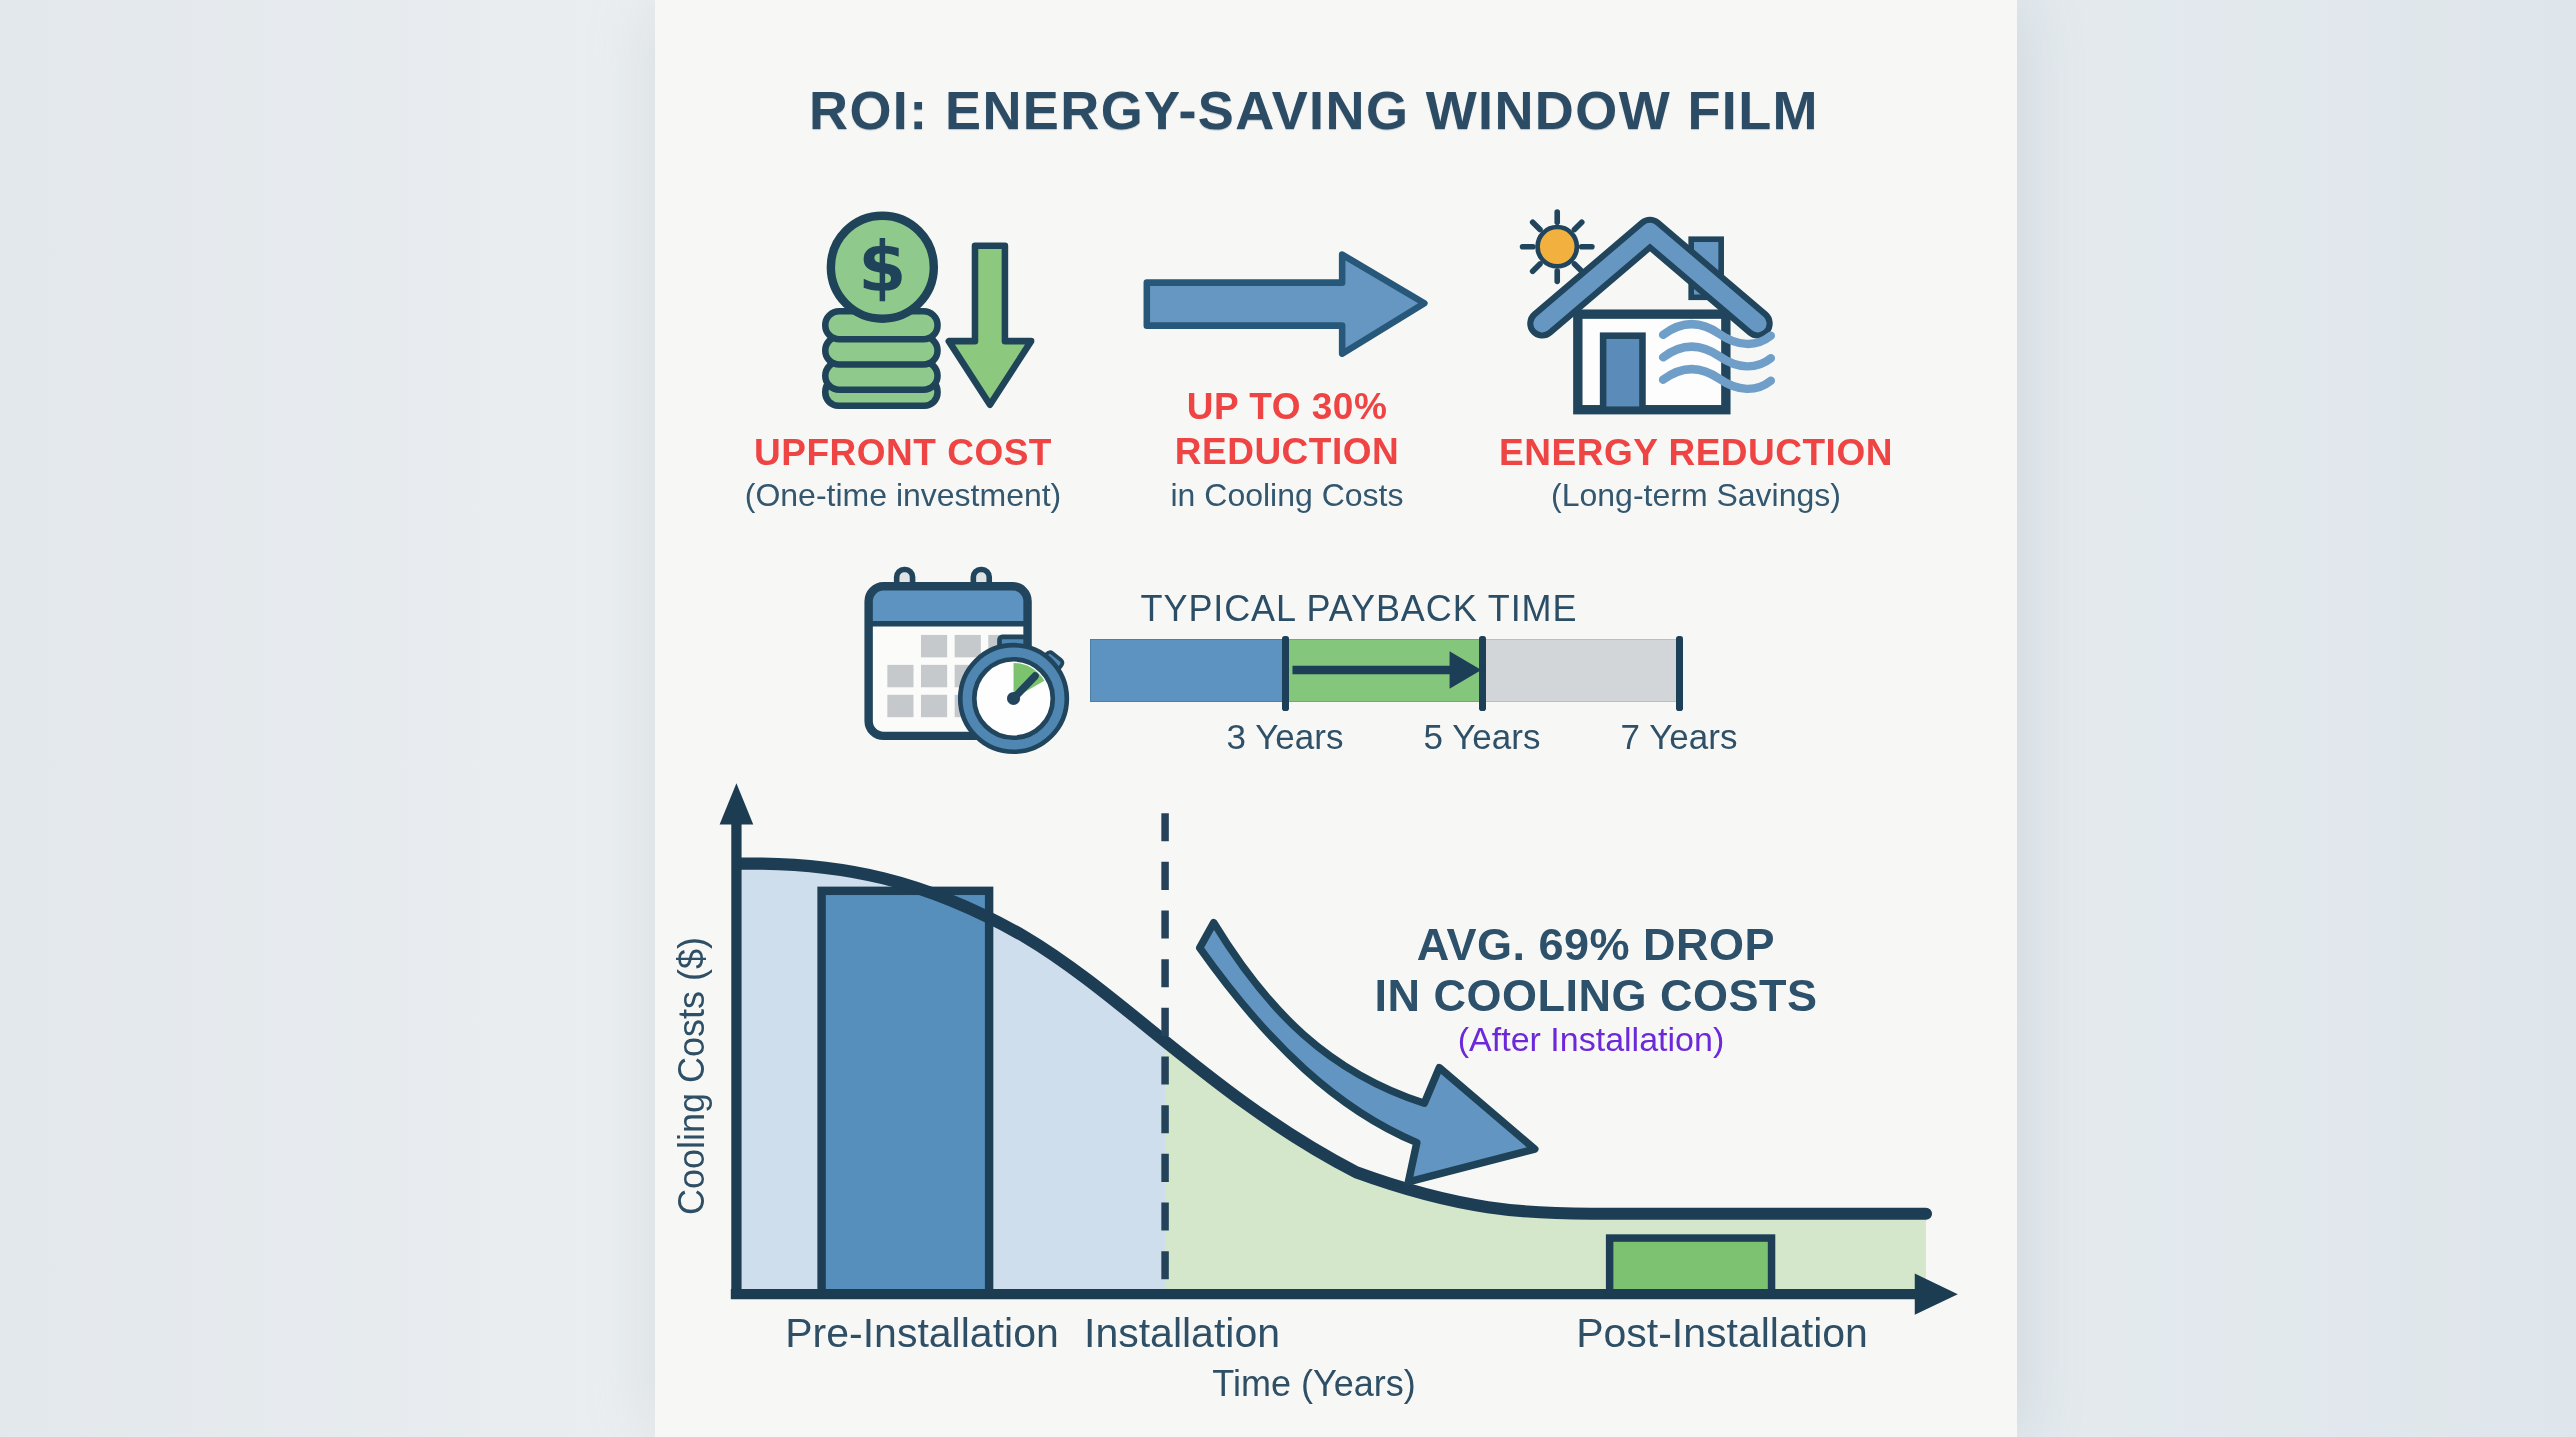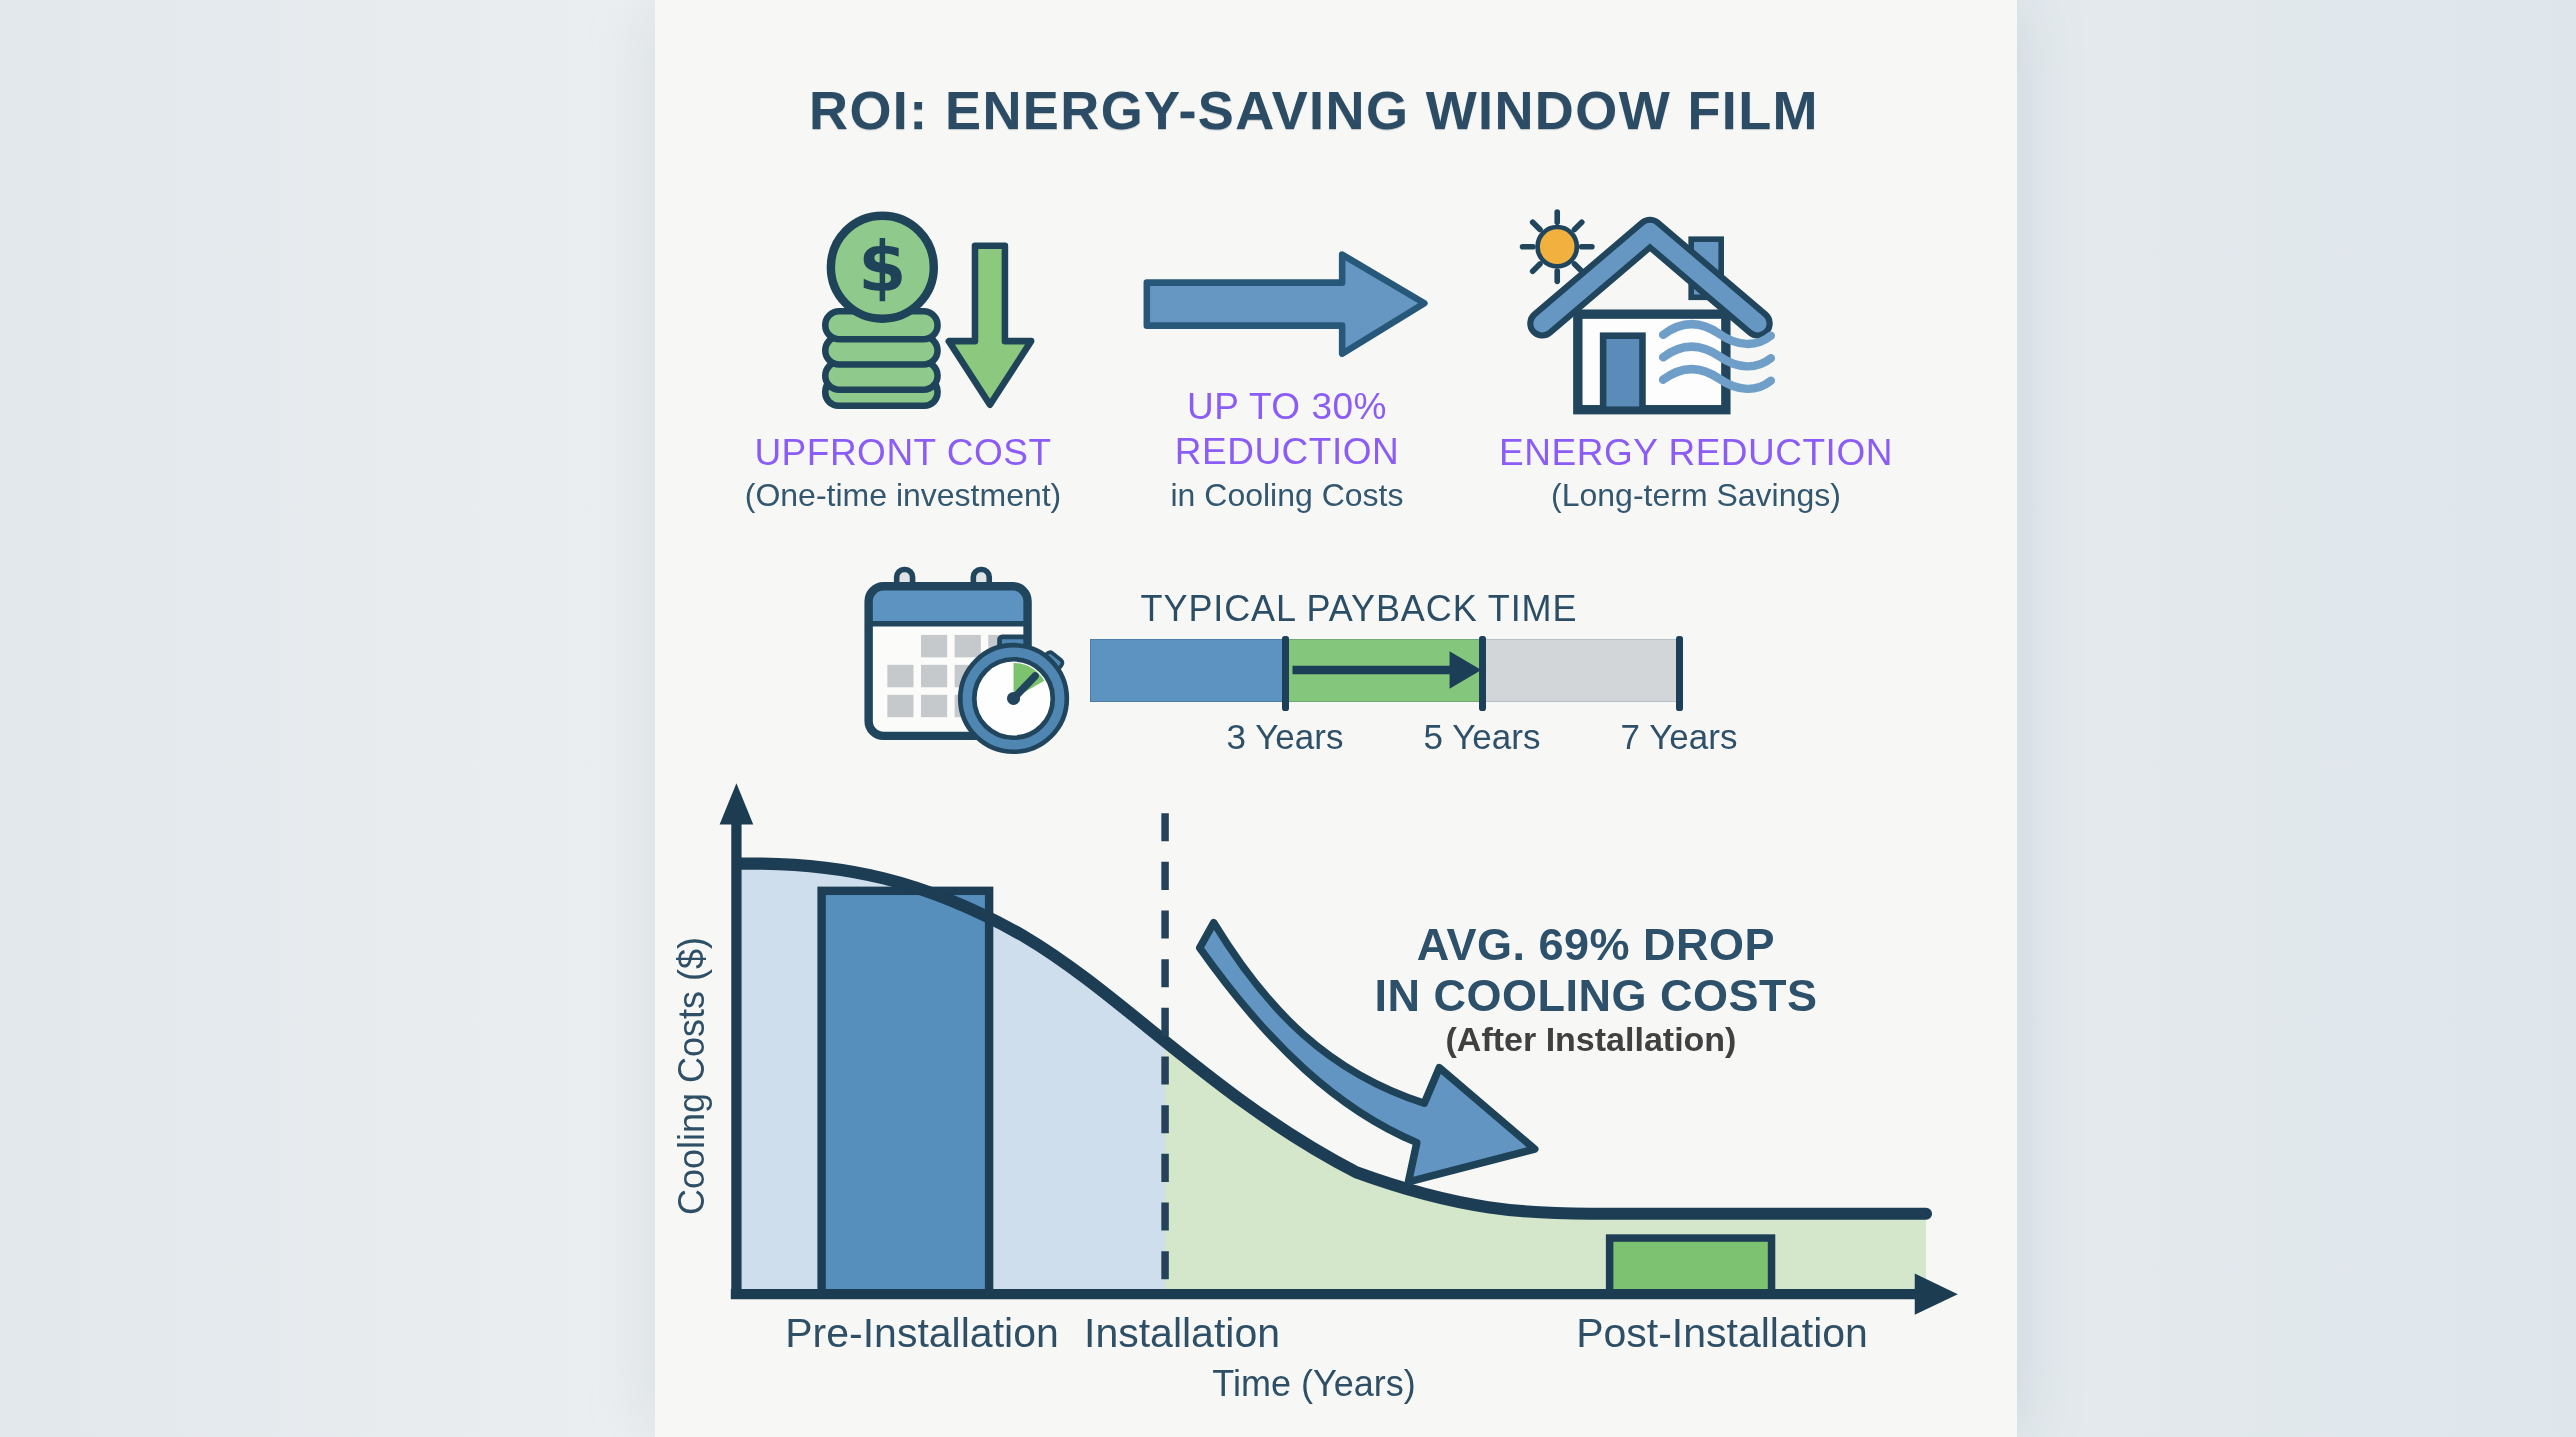--- a/index.html
+++ b/index.html
@@ -8,26 +8,26 @@
     background:linear-gradient(90deg,#e3e8ec 0%,#e9edf0 22%,#eef1f2 26%,#e4eaee 78%,#dfe6eb 100%);
     font-family:"Liberation Sans","DejaVu Sans",sans-serif;color:#2b4d63;
   }
   .panel{
     position:absolute;left:655px;top:0;width:1362px;height:1438px;
     background:#f7f8f5;box-shadow:0 0 66px rgba(110,130,145,.20);
   }
   .abs{position:absolute}
   .ctr{transform:translateX(-50%);white-space:nowrap;}
   .h-title{font-size:54px;font-weight:800;letter-spacing:1.4px;color:#2b4c64;text-shadow:0 0.9px 0.9px rgba(20,40,60,.25)}
-  .b-big{font-size:37px;font-weight:400;letter-spacing:0.5px;color:#8b5cf6}
+  .b-big{font-size:37px;font-weight:700;letter-spacing:0.5px;color:#ef4444}
   .b-sub{font-size:32px;font-weight:400;color:#33576f}
   .pb-head{font-size:36px;font-weight:400;letter-spacing:0.9px;color:#2b4e66}
   .pb-label{font-size:35px;font-weight:500;color:#2e5068}
   .ann-big{font-size:45px;font-weight:800;letter-spacing:0.5px;color:#2d506b}
-  .ann-sub{font-size:34px;font-weight:700;color:#404040}
+  .ann-sub{font-size:34px;font-weight:400;color:#6d28d9}
   .ax-label{font-size:41px;font-weight:500;color:#2e4f66}
   .bar{position:absolute;top:639px;height:61px}
   .tick{position:absolute;width:6.6px;height:75px;top:636px;background:#1d3f58;border-radius:2.8px}
   svg{display:block;overflow:visible}
 </style>
 </head>
 <body>
 
 <div class="panel"></div>
 

